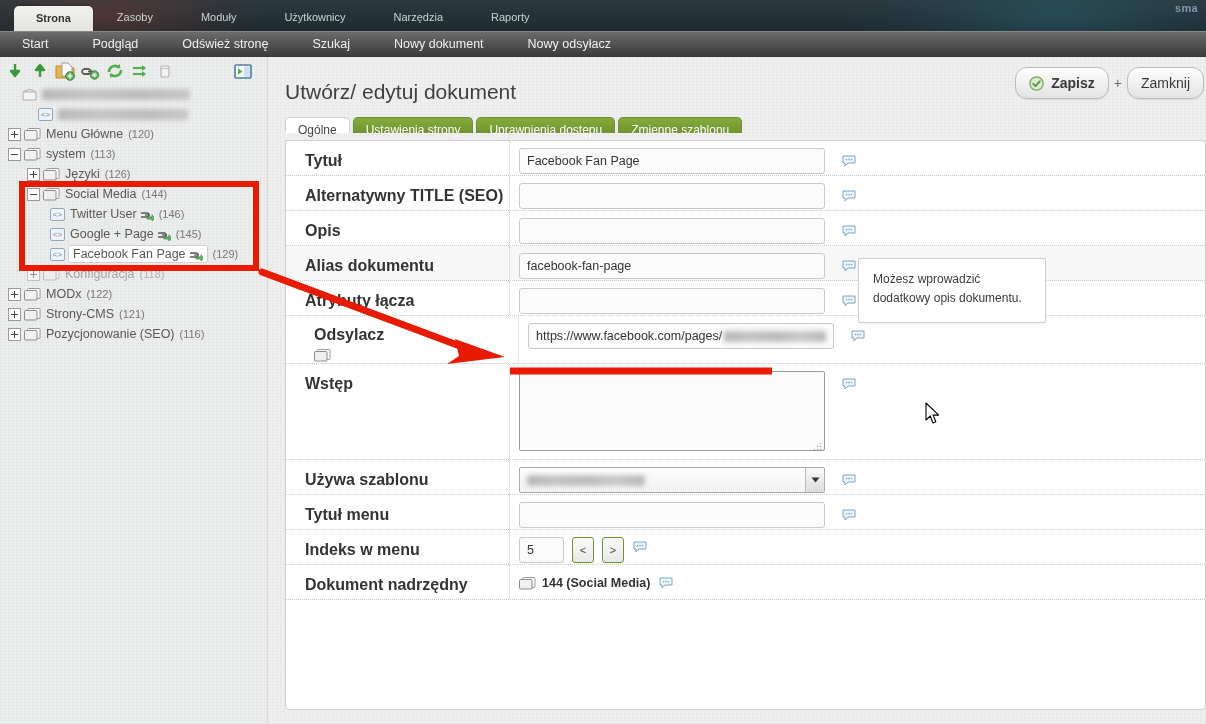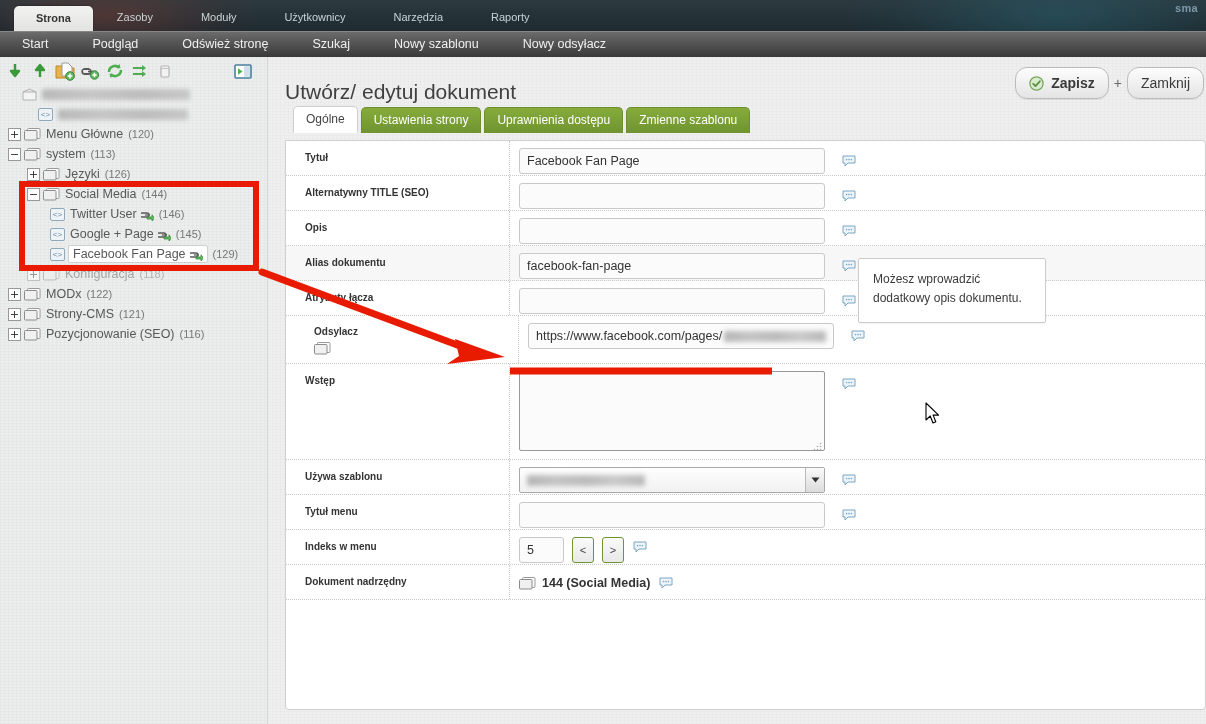--- a/index.html
+++ b/index.html
@@ -114,42 +114,42 @@
     background: linear-gradient(180deg,#fdfdfd 0%,#f0f0f0 50%,#e4e4e4 100%);
     border:1px solid #bbb; border-radius:12px; padding:7px 13px;
     font-size:14px; color:#3a3a3a; cursor:pointer; display:flex; align-items:center;
     box-shadow: 0 1px 1px rgba(0,0,0,0.07);
   }
   .btn.primary { font-weight:bold; }
   .plus-sep { color:#6a6a6a; font-size:14px; padding:0 5px; }
   .check-ic { width:15px; height:15px; margin-right:7px; flex:none; }
 
   
-  #tabs { position:absolute; left:16px; top:60px; display:flex; align-items:flex-end; height:16px; z-index:5;margin-left:8px; }
+  #tabs { position:absolute; left:16px; top:60px; display:flex; height:16px; z-index:5; }
   .tab {
     background: linear-gradient(180deg,#86ab3b 0%,#6f9430 100%);
     color:#fff; font-size:12px; padding:5px 12px 6px 12px;
     border-radius:5px 5px 0 0; margin-right:3px; cursor:pointer; white-space:nowrap;
     border:1px solid #6c8f30; border-bottom:none;
   }
   .tab.active {
     background:#fff; color:#444; border:1px solid #cfcfcf; border-bottom:1px solid #fff;
     position:relative; z-index:6;
   }
 
   #panel {
     position:absolute; left:16px; top:83px; width:921px; height:570px;
     background:#fff; border:1px solid #cfcfcf; border-radius:0 4px 4px 4px;
   }
 
   .frow { display:flex; position:relative; border-bottom:1px dotted #c9c9c9; min-height:35px; }
   .frow.alt { background:#f7f7f7; }
   .frow.heavy { border-bottom:1px dotted #7a7a7a; }
   .fcell-label {
-    width:224px; flex:none; padding:11px 0 0 19px; font-size:10px;
+    width:224px; flex:none; padding:11px 0 0 19px; font-size:16px;
     font-weight:bold; color:#333; border-right:1px dotted #c9c9c9; position:relative;
   }
   .fcell-val { flex:1; padding:7px 0 7px 9px; display:flex; align-items:flex-start; }
 
   .inp {
     width:306px; height:26px; border:1px solid #c9c9c9; border-radius:3px;
     background:#fbfbfb; font-size:12.5px; color:#333; padding:0 7px; outline:none;
     font-family:"Liberation Sans", sans-serif;
   }
   .inp.small { width:45px; }
@@ -214,21 +214,21 @@
     <div class="topmenu-item plain">Raporty</div>
   </div>
   <div id="brand">sma</div>
 </div>
 
 <div id="subnav">
   <div class="subnav-item">Start</div>
   <div class="subnav-item">Podgląd</div>
   <div class="subnav-item">Odśwież stronę</div>
   <div class="subnav-item">Szukaj</div>
-  <div class="subnav-item">Nowy szablonu</div>
+  <div class="subnav-item">Nowy dokument</div>
   <div class="subnav-item">Nowy odsyłacz</div>
 </div>
 
 <div id="leftpanel">
 
   <div id="treetoolbar">
     <span class="tbicon" title="Zwiń wszystko">
       <svg width="22" height="22" viewBox="0 0 22 22">
           <path d="M11 4 L11 14 M7 11 L11 16 L15 11 Z" stroke="#3a9a3a" stroke-width="2.4" fill="#4daf4d" stroke-linejoin="round"></path>
         </svg>

